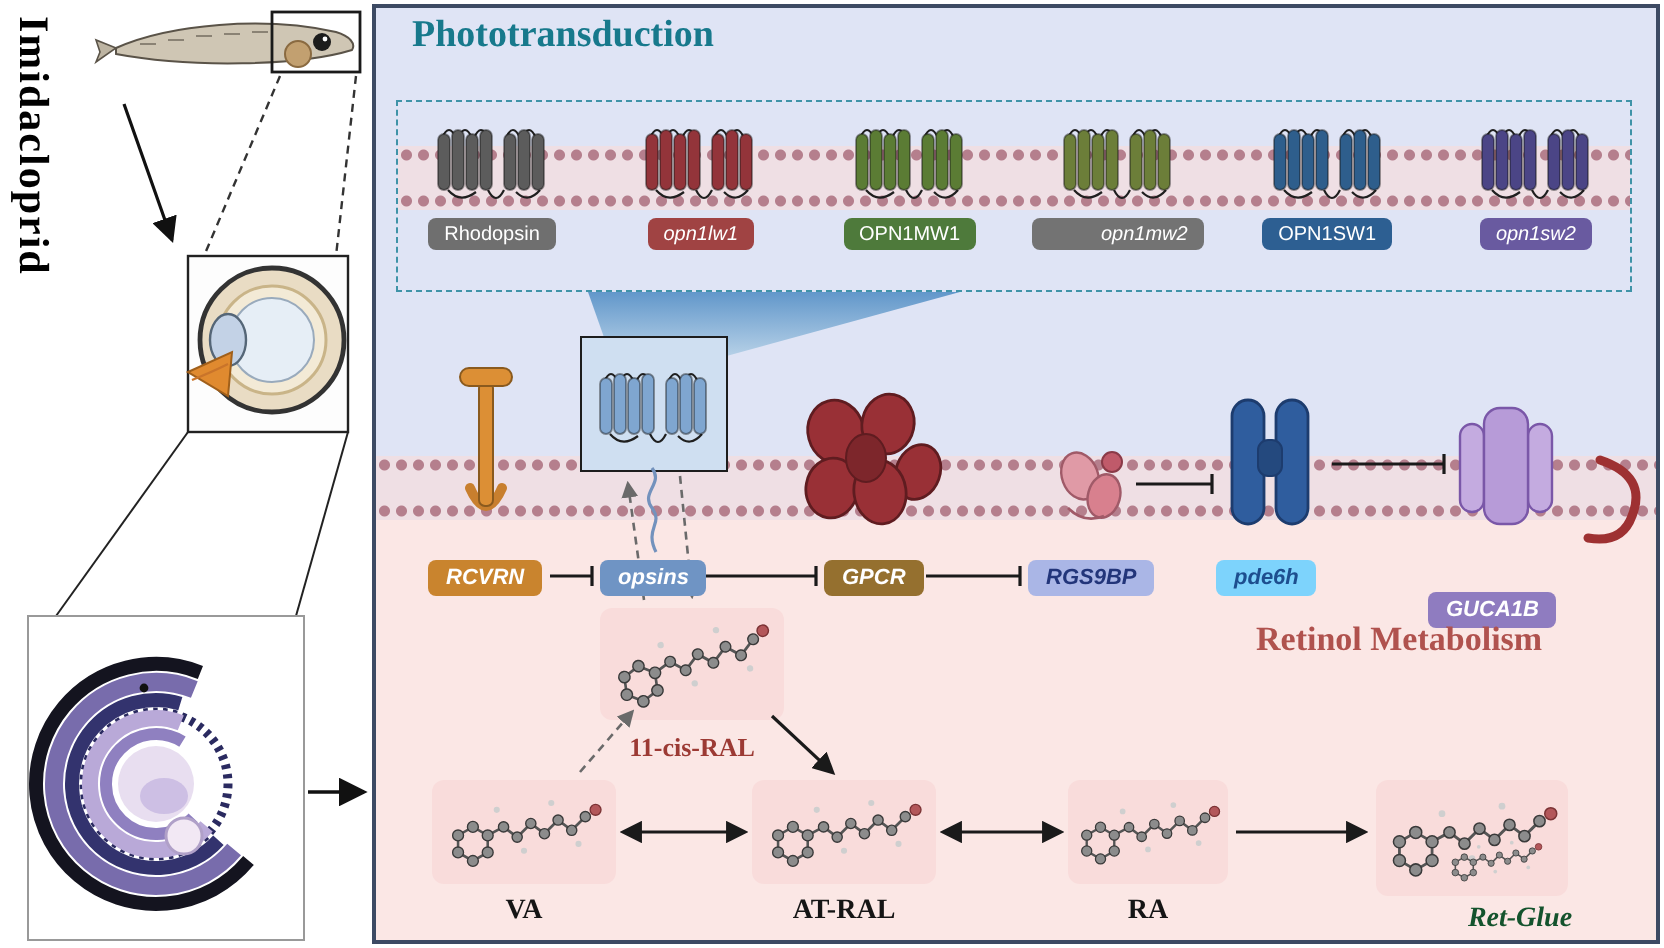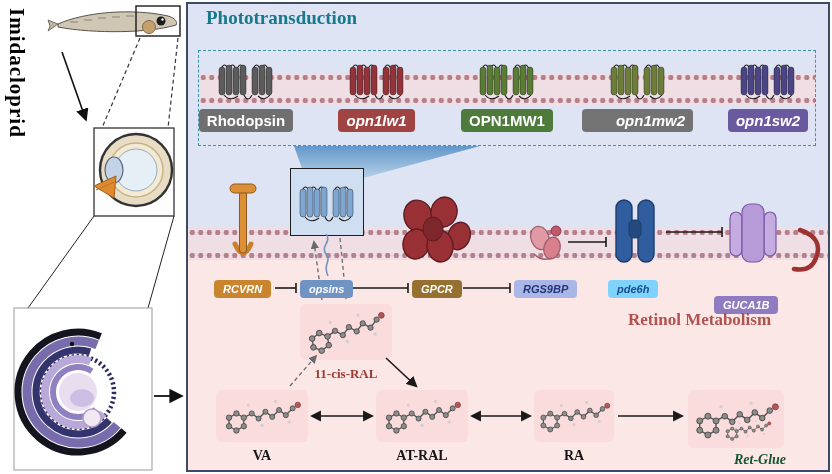--- a/index.html
+++ b/index.html
@@ -13,21 +13,21 @@
   .dashed-box{position:absolute;left:10px;top:46px;width:618px;height:96px;border:1.6px dashed #3f93a8;box-sizing:border-box;z-index:2;}
   .membrane{background-color:#efdfe4;
     background-image:radial-gradient(circle at 4.25px 4.5px,#b57f8d 2.5px,rgba(0,0,0,0) 3px),
                      radial-gradient(circle at 4.25px 4.5px,#b57f8d 2.5px,rgba(0,0,0,0) 3px);
     background-size:8.5px 9px;background-repeat:repeat-x,repeat-x;background-position:0 0,0 100%;}
   .top-mem{position:absolute;left:0;right:0;top:22px;height:32px;z-index:1;}
   .mid-mem{position:absolute;left:0;width:100%;top:224px;height:32px;z-index:1;}
   .opsin-row{position:absolute;left:4px;right:4px;top:2px;display:flex;justify-content:space-between;z-index:2;}
   .opsin-col{width:86px;display:flex;flex-direction:column;align-items:center;}
   .tm-svg{width:64px;height:46px;margin-top:4px;}
-  .pill{display:inline-block;padding:1.5px 8px;border-radius:4px;font-size:15px;font-weight:bold;color:#fff;line-height:1.3;white-space:nowrap;margin-top:6px;}
+  .pill{display:inline-block;padding:1.5px 8px;border-radius:4px;font-size:10px;font-weight:normal;color:#fff;line-height:1.3;white-space:nowrap;margin-top:6px;}
   .mid-pill{position:absolute;top:276px;z-index:6;padding:2px 9px;border-radius:4px;font-size:11px;font-weight:bold;color:#fff;line-height:1.3;white-space:nowrap;font-style:italic;}
   .italic{font-style:italic;}
   .glyph{position:absolute;z-index:3;}
   .opsins-box{position:absolute;left:102px;top:164px;width:72px;height:66px;border:1.5px solid #1d1d1d;background:#cfdff1;z-index:3;display:flex;align-items:center;justify-content:center;}
   .overlay{position:absolute;left:0;top:0;z-index:5;pointer-events:none;}
   .funnel{position:absolute;left:0;top:0;z-index:1;pointer-events:none;}
   .mol-box{position:absolute;background:#f9dcdb;border-radius:6px;z-index:3;display:flex;align-items:center;justify-content:center;}
   .mol-label{position:absolute;font:bold 14px "Liberation Serif",serif;z-index:6;text-align:center;}
   .cis-label{position:absolute;font:bold 13px "Liberation Serif",serif;z-index:6;text-align:center;}
 </style>
@@ -166,20 +166,26 @@
             </svg>
           <span class="pill" style="background: rgb(78, 122, 59);">OPN1MW1</span>
         </div>
         <div class="opsin-col">
           <svg class="tm-svg" style="color: rgb(108, 126, 57);">
               <use href="#tm7"></use>
             </svg>
           <span class="pill italic" style="background: #737373; padding-left: 34px;">opn1mw2</span>
         </div>
         <div class="opsin-col">
+          <svg class="tm-svg" style="color: rgb(46, 94, 140);">
+              <use href="#tm7"></use>
+            </svg>
+          <span class="pill" style="background: rgb(45, 95, 146);">OPN1SW1</span>
+        </div>
+        <div class="opsin-col">
           <svg class="tm-svg" style="color: rgb(75, 69, 134);">
               <use href="#tm7"></use>
             </svg>
           <span class="pill italic" style="background: rgb(105, 90, 160);">opn1sw2</span>
         </div>
       </div>
     </div>
 
     <svg class="funnel" width="640" height="466">
       <defs>

